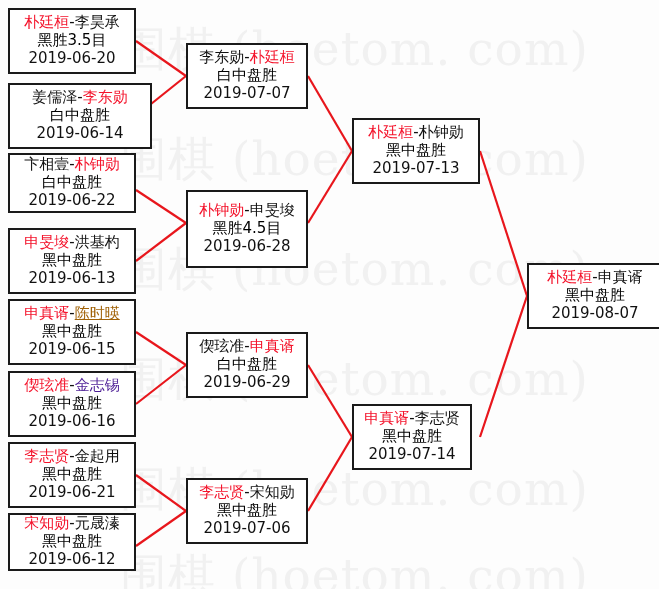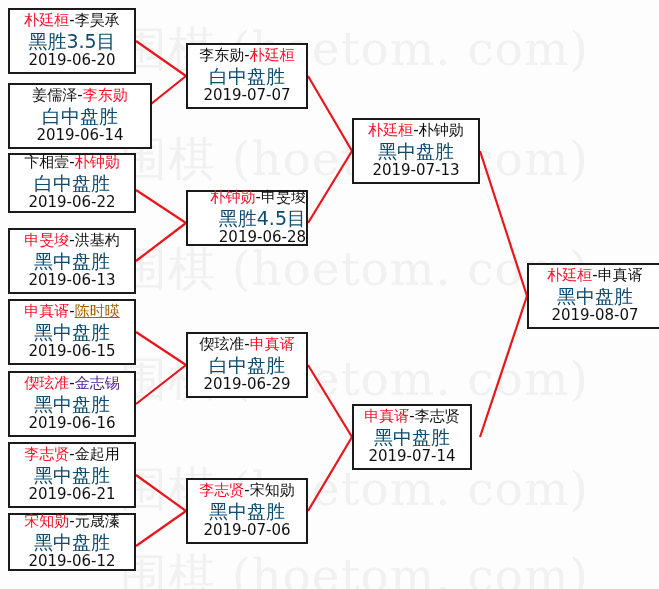--- a/index.html
+++ b/index.html
@@ -32,21 +32,21 @@
     background:#fff;
     border:2px solid #1a1a1a;
     display:flex;flex-direction:column;
     align-items:center;justify-content:center;
     line-height:1.18;
   }
   .players{white-space:nowrap;font-size:15px;color:#111;}
   .players .w{color:#f4122a;}
   .players .l{color:#111;}
   .players .sep{color:#111;}
-  .result{font-size:19px;color:#0c4a6e;white-space:nowrap;}
+  .result{font-size:15px;color:#000000;white-space:nowrap;}
   .date{font-size:15px;color:#111;white-space:nowrap;
         font-family:"DejaVu Sans","Liberation Sans",sans-serif;}
 </style>
 </head>
 <body>
 
 <div id="stage">
 
   <div class="wm-layer">
       <div class="wm" style="left: 120px; top: 18px; color: rgb(241, 241, 241);">围棋 (hoetom. com)</div>
@@ -113,21 +113,21 @@
       <div class="match" style="left: 8px; top: 513px; width: 128px; height: 58px; border-color: rgb(26, 26, 26);">
         <div class="players"><span class="w" style="color: rgb(244, 18, 42);">宋知勋</span><span class="sep">-</span><span class="l" style="color: rgb(17, 17, 17);">元晟溱</span></div>
         <div class="result">黑中盘胜</div>
         <div class="date">2019-06-12</div>
       </div>
       <div class="match" style="left: 186px; top: 43px; width: 122px; height: 66px; border-color: rgb(26, 26, 26);">
         <div class="players"><span class="l" style="color: rgb(17, 17, 17);">李东勋</span><span class="sep">-</span><span class="w" style="color: rgb(244, 18, 42);">朴廷桓</span></div>
         <div class="result">白中盘胜</div>
         <div class="date">2019-07-07</div>
       </div>
-      <div class="match" style="left: 186px; top: 190px; width: 122px; height: 56px; border-color: rgb(26, 26, 26); align-items: flex-end;">
+      <div class="match" style="left: 186px; top: 190px; width: 122px; height: 78px; border-color: rgb(26, 26, 26);">
         <div class="players"><span class="w" style="color: rgb(244, 18, 42);">朴钟勋</span><span class="sep">-</span><span class="l" style="color: rgb(17, 17, 17);">申旻埈</span></div>
         <div class="result">黑胜4.5目</div>
         <div class="date">2019-06-28</div>
       </div>
       <div class="match" style="left: 186px; top: 332px; width: 122px; height: 66px; border-color: rgb(26, 26, 26);">
         <div class="players"><span class="l" style="color: rgb(17, 17, 17);">偰玹准</span><span class="sep">-</span><span class="w" style="color: rgb(244, 18, 42);">申真谞</span></div>
         <div class="result">白中盘胜</div>
         <div class="date">2019-06-29</div>
       </div>
       <div class="match" style="left: 186px; top: 478px; width: 122px; height: 66px; border-color: rgb(26, 26, 26);">

